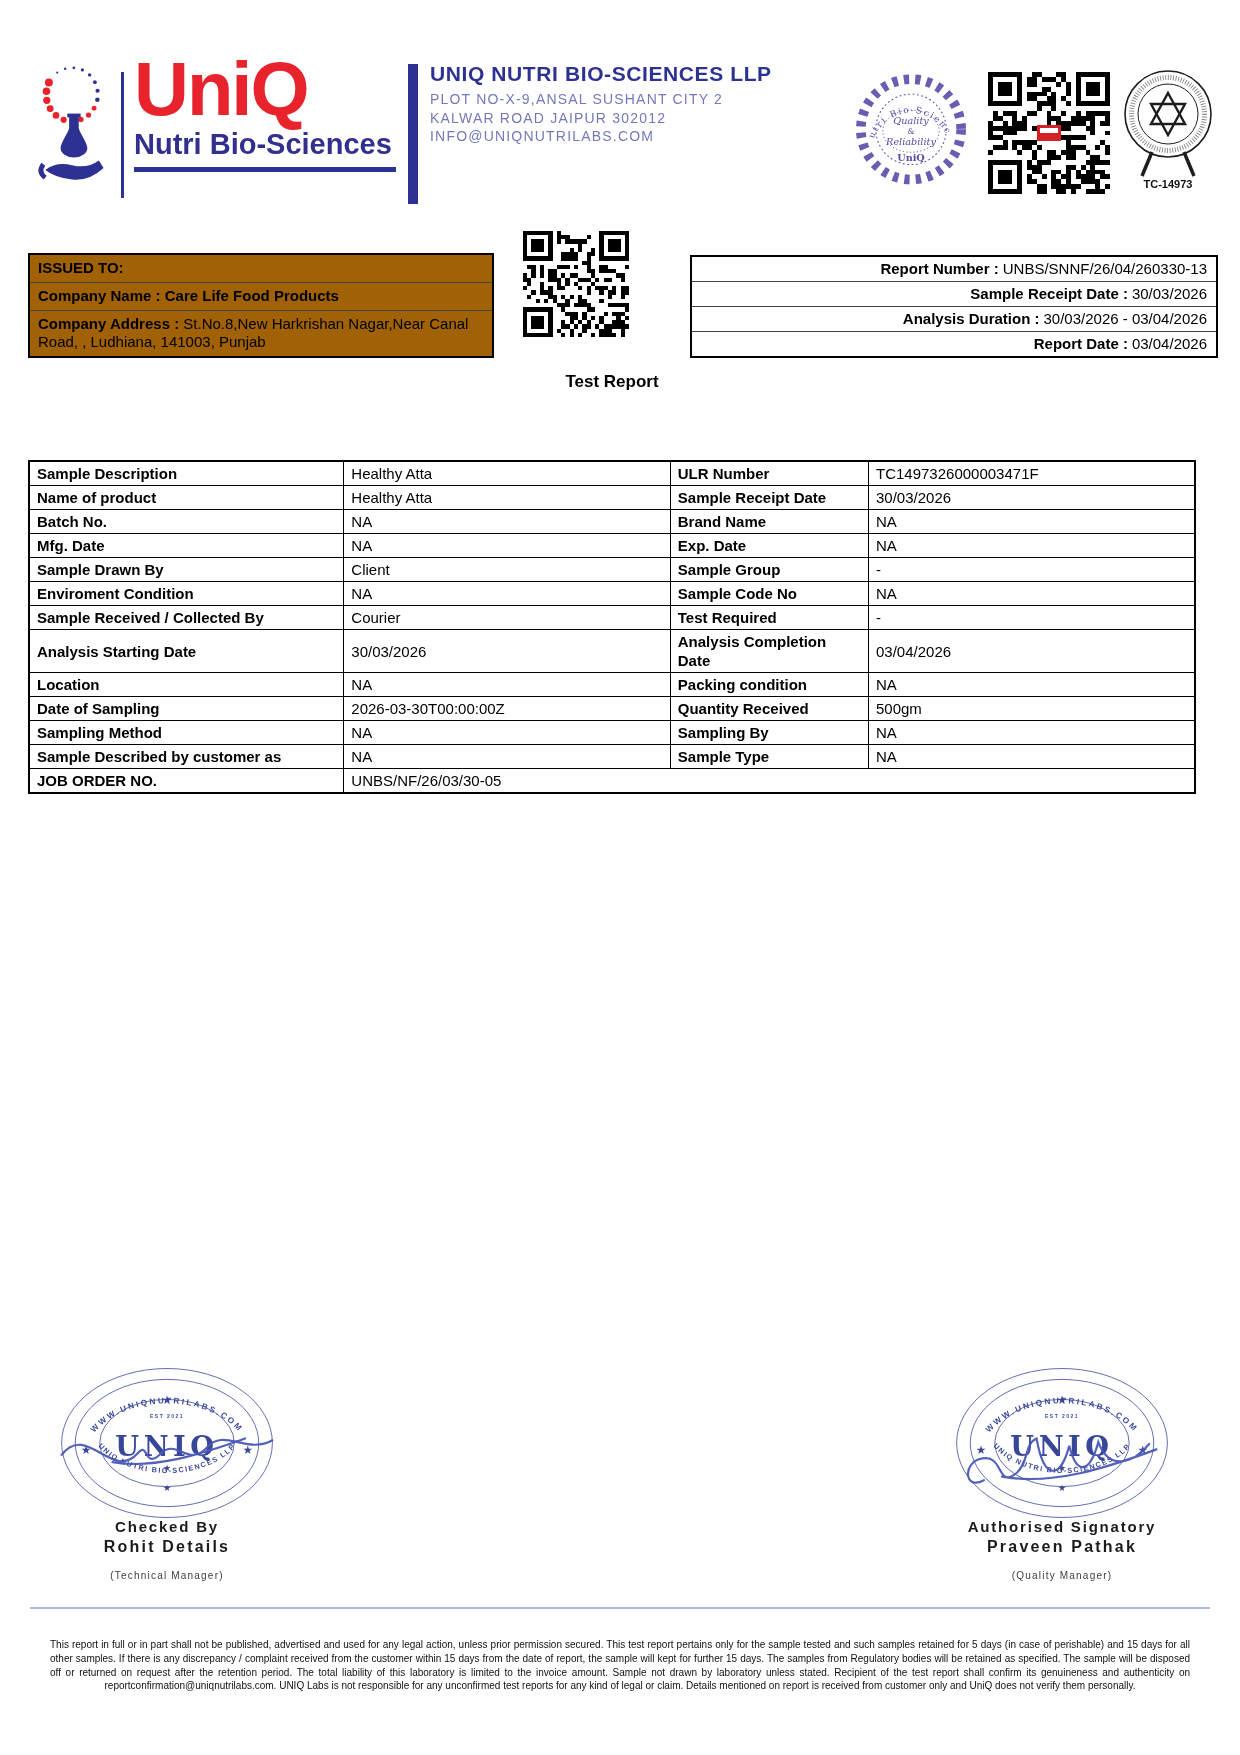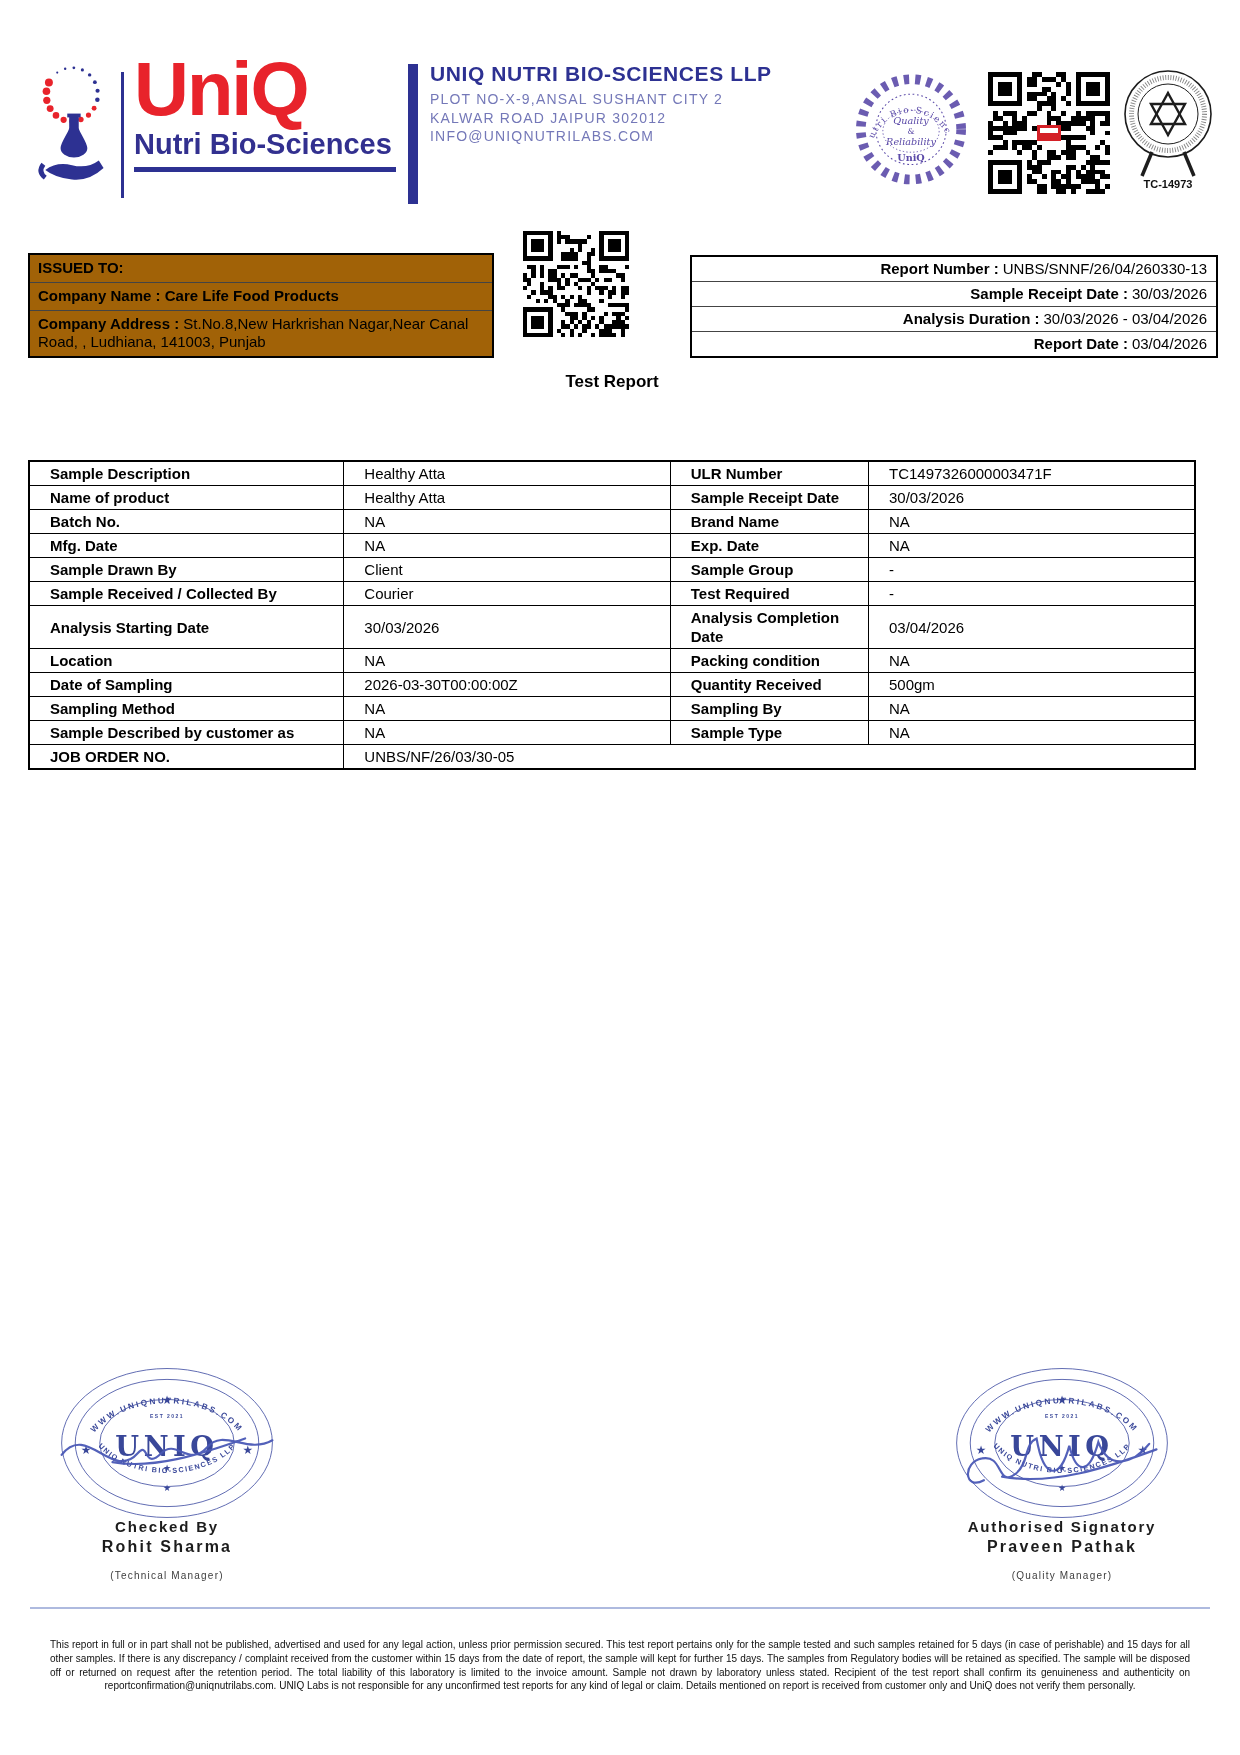--- a/index.html
+++ b/index.html
@@ -31,21 +31,21 @@
   .qr-center{left:523px;top:231px;width:106px;height:106px;}
   .report-box{left:690px;top:255px;width:524px;border:2px solid #000;background:#fff;}
   .ri-row{padding:3px 9px;font-size:15px;border-bottom:1px solid #444;line-height:1.2;text-align:right;}
   .ri-row:last-child{border-bottom:none;}
   .ri-row .lbl-b{margin-right:4px;}
 
   
   .report-title{left:28px;top:372px;width:1168px;text-align:center;font-size:17px;font-weight:bold;}
   .sample-table{left:28px;top:460px;width:1168px;border-collapse:collapse;table-layout:fixed;
                 border:2px solid #000;font-size:15px;}
-  .sample-table td{border:1px solid #000;padding:2px 20px;line-height:19px;vertical-align:middle;
+  .sample-table td{border:1px solid #000;padding:2px 7px;line-height:19px;vertical-align:middle;
                    overflow:hidden;}
   .sample-table td.lbl{font-weight:bold;}
 
   
   .stamp-svg{width:218px;height:160px;opacity:.93;}
   .stamp-left{left:58px;top:1363px;}
   .stamp-right{left:953px;top:1363px;}
   .st-ring{fill:none;stroke:#38469e;stroke-width:1.1;opacity:.85;}
   .st-arc{font-size:9px;font-weight:bold;letter-spacing:2.5px;fill:#2b3a92;}
   .st-arc-b{font-size:8px;letter-spacing:1.6px;}
@@ -635,20 +635,26 @@
           <td class="lbl">Exp. Date</td>
           <td>NA</td>
         </tr>
         <tr>
           <td class="lbl">Sample Drawn By</td>
           <td>Client</td>
           <td class="lbl">Sample Group</td>
           <td>-</td>
         </tr>
         <tr>
+          <td class="lbl">Enviroment Condition</td>
+          <td>NA</td>
+          <td class="lbl">Sample Code No</td>
+          <td>NA</td>
+        </tr>
+        <tr>
           <td class="lbl">Sample Received / Collected By</td>
           <td>Courier</td>
           <td class="lbl">Test Required</td>
           <td>-</td>
         </tr>
         <tr>
           <td class="lbl">Analysis Starting Date</td>
           <td>30/03/2026</td>
           <td class="lbl">Analysis Completion Date</td>
           <td>03/04/2026</td>
@@ -718,21 +724,21 @@
       <text x="120" y="42" class="st-star" text-anchor="middle">★</text>
       <text x="31" y="97" class="st-star" text-anchor="middle">★</text>
       <text x="209" y="97" class="st-star" text-anchor="middle">★</text>
       <text x="120" y="116" class="st-star st-star-s" text-anchor="middle">★</text>
       <text x="120" y="138" class="st-star st-star-s" text-anchor="middle">★</text>
       <path d="M34,126 C12,138 10,106 32,102 C56,97 48,136 70,118 C84,106 78,86 92,80 C100,126 118,126 128,88 C136,120 150,120 160,84 C172,116 198,108 216,86 M54,122 C110,132 170,112 224,92" class="st-sig"></path>
     </svg>
 
   <div class="abs sig-block sig-left">
     <div class="sig-role">Checked By</div>
-    <div class="sig-name">Rohit Sharma</div>
+    <div class="sig-name">Rohit Details</div>
     <div class="sig-desig">(Technical Manager)</div>
   </div>
 
   <div class="abs sig-block sig-right">
     <div class="sig-role">Authorised Signatory</div>
     <div class="sig-name">Praveen Pathak</div>
     <div class="sig-desig">(Quality Manager)</div>
   </div>
 
   <div class="abs footer-rule"></div>

